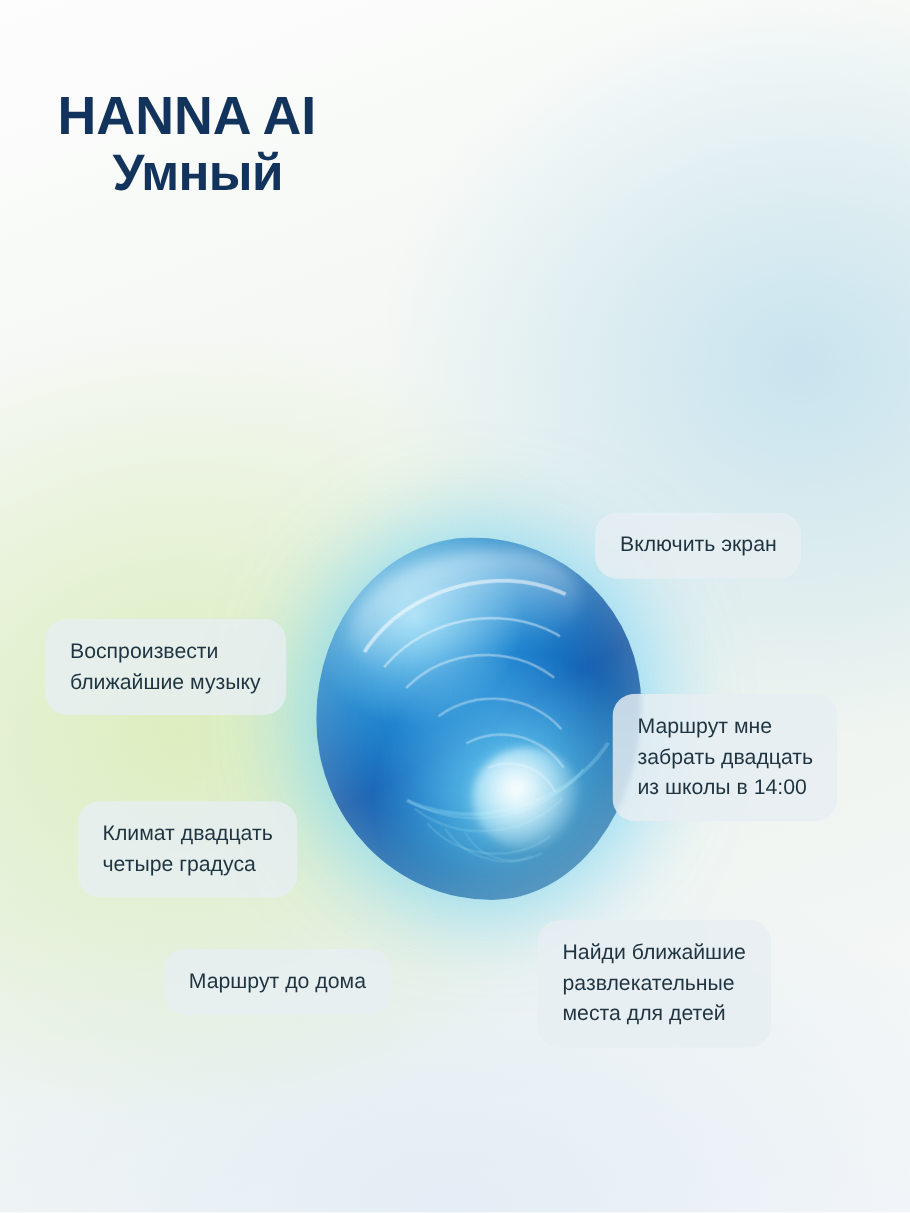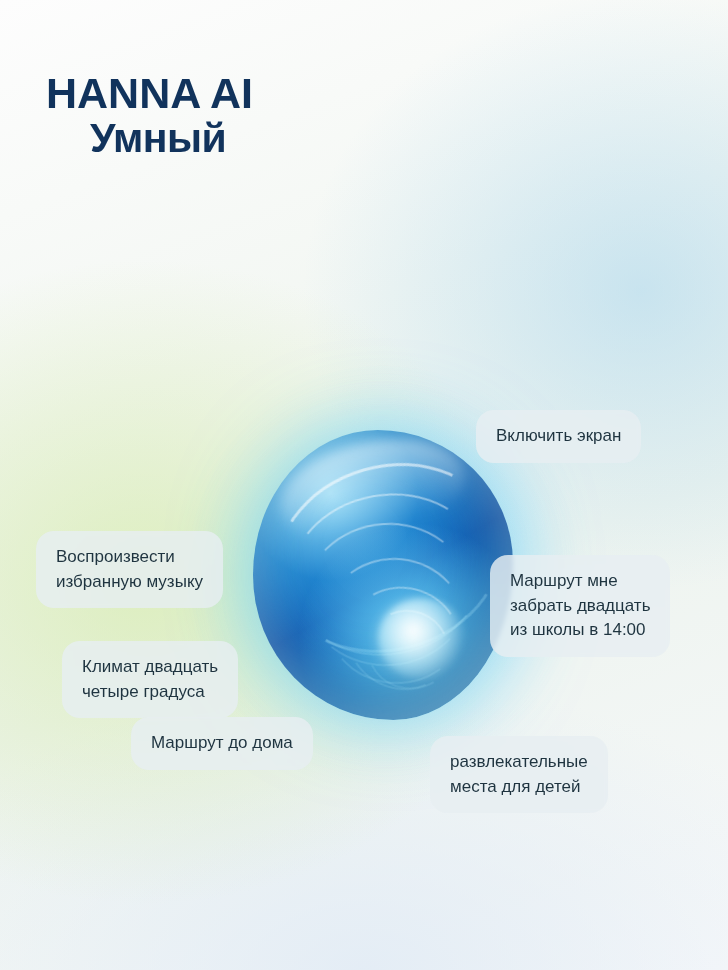--- a/index.html
+++ b/index.html
@@ -123,25 +123,25 @@
     font-size: 17px;
     line-height: 1.45;
     padding: 14px 20px;
     box-sizing: border-box;
     backdrop-filter: blur(2px);
   }
   .chip span { display: block; white-space: nowrap; }
 
   #chip-story   { left: 103px; top: 342px; }
   #chip-screen  { left: 463px; top: 410px; margin-left: 13px; }
-  #chip-music   { left: 36px;  top: 495px; margin-top: 36px; }
+  #chip-music   { left: 36px;  top: 495px; }
   #chip-remind  { left: 490px; top: 555px; }
   #chip-climate { left: 62px;  top: 641px; }
   #chip-places  { left: 430px; top: 736px; }
-  #chip-route   { left: 131px; top: 717px; }
+  #chip-route   { left: 131px; top: 759px; }
 </style>
 </head>
 <body>
 
 <div id="poster">
 
   <div class="headline">
     <span class="line1">HANNA AI</span>
     <span class="line2">Умный</span>
   </div>
@@ -160,35 +160,36 @@
     </div>
   </div>
 
 
   <div class="chip" id="chip-screen">
     <span>Включить экран</span>
   </div>
 
   <div class="chip" id="chip-music">
     <span>Воспроизвести</span>
-    <span>избранную музыку</span>
+    <span>ближайшие музыку</span>
   </div>
 
   <div class="chip" id="chip-remind">
     <span>Маршрут мне</span>
     <span>забрать двадцать</span>
     <span>из школы в 14:00</span>
   </div>
 
   <div class="chip" id="chip-climate">
     <span>Климат двадцать</span>
     <span>четыре градуса</span>
   </div>
 
   <div class="chip" id="chip-places">
+    <span>Найди ближайшие</span>
     <span>развлекательные</span>
     <span>места для детей</span>
   </div>
 
   <div class="chip" id="chip-route">
     <span>Маршрут до дома</span>
   </div>
 
 </div>
 

